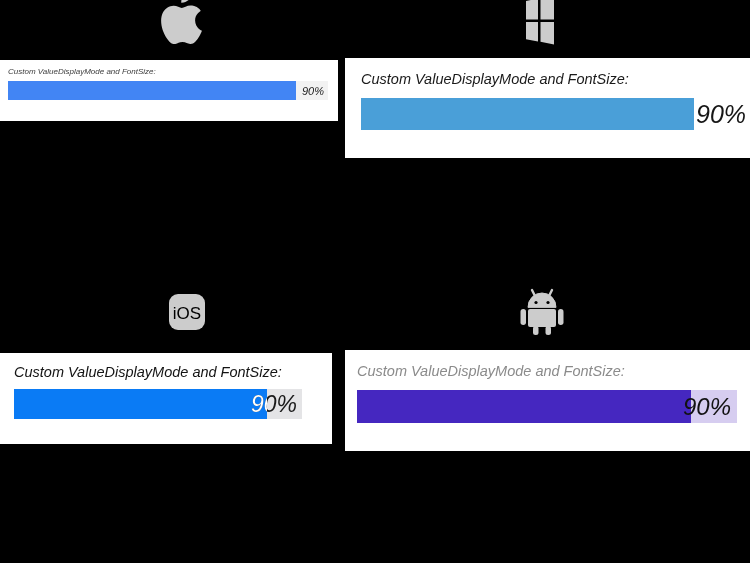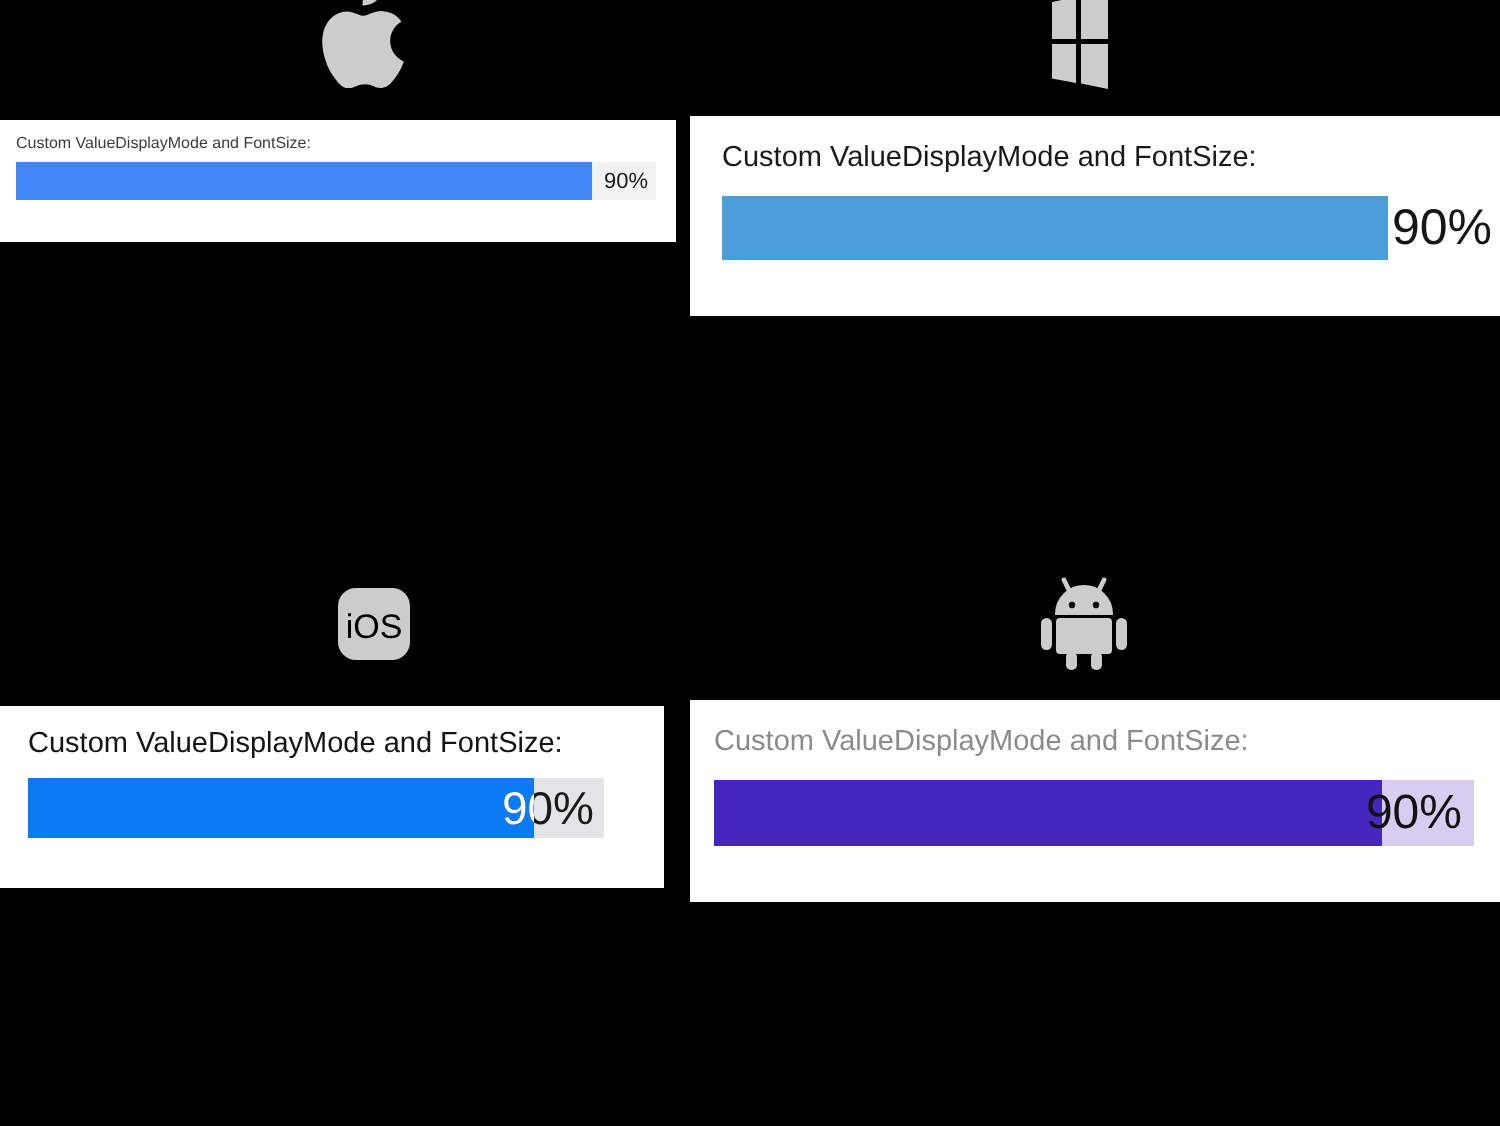--- a/index.html
+++ b/index.html
@@ -35,20 +35,21 @@
   #icon-windows { left: 508px; top: -4px;  width: 62px; height: 50px; }
   #icon-ios     { left: 157px; top: 290px; width: 60px; height: 52px; }
   #icon-android { left: 512px; top: 288px; width: 60px; height: 52px; }
 
   
   .panel {
     position: absolute;
     background: #ffffff;
     box-sizing: border-box;
     overflow: hidden;
+    font-style: italic;
   }
 
   #panel-macos   { left: 0px;   top: 60px;  width: 338px; height: 61px;  padding: 6px 8px 0 8px; }
   #panel-windows { left: 345px; top: 58px;  width: 405px; height: 100px; padding: 12px 16px 0 16px; }
   #panel-ios     { left: 0px;   top: 353px; width: 332px; height: 91px;  padding: 10px 14px 0 14px; }
   #panel-android { left: 345px; top: 350px; width: 405px; height: 101px; padding: 12px 12px 0 12px; }
 
   
   .label { white-space: nowrap; }
 

